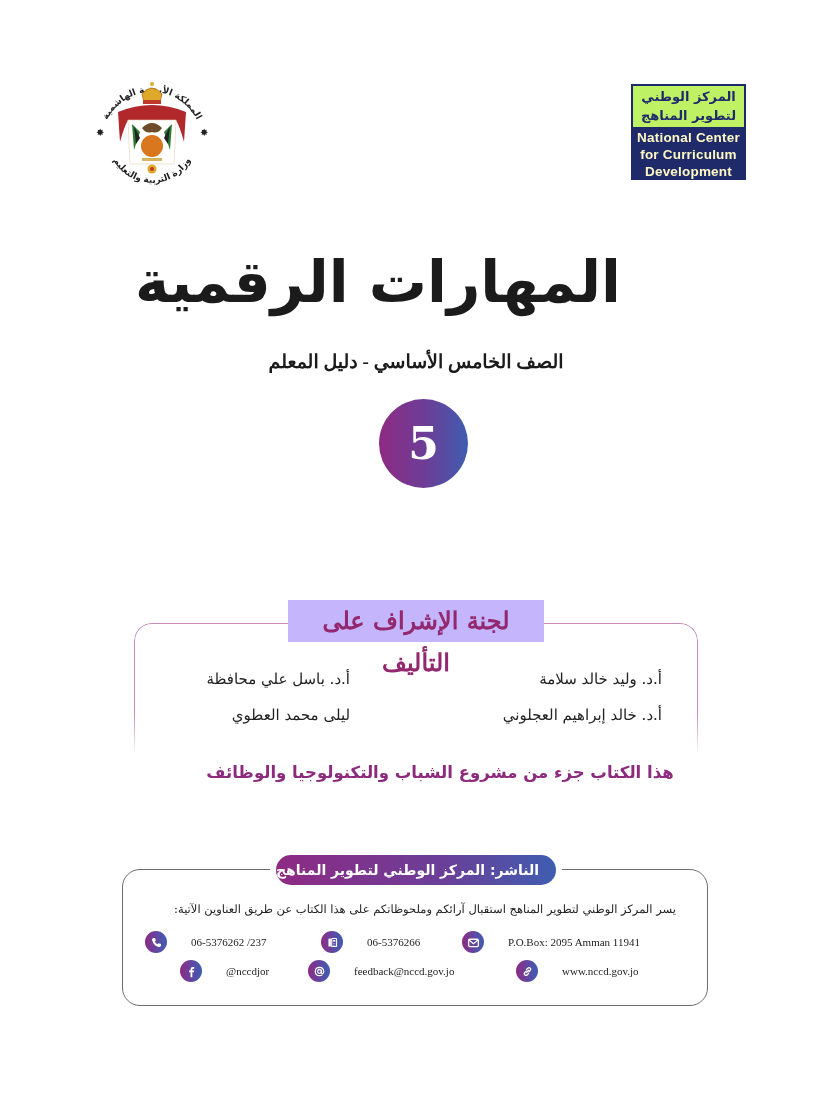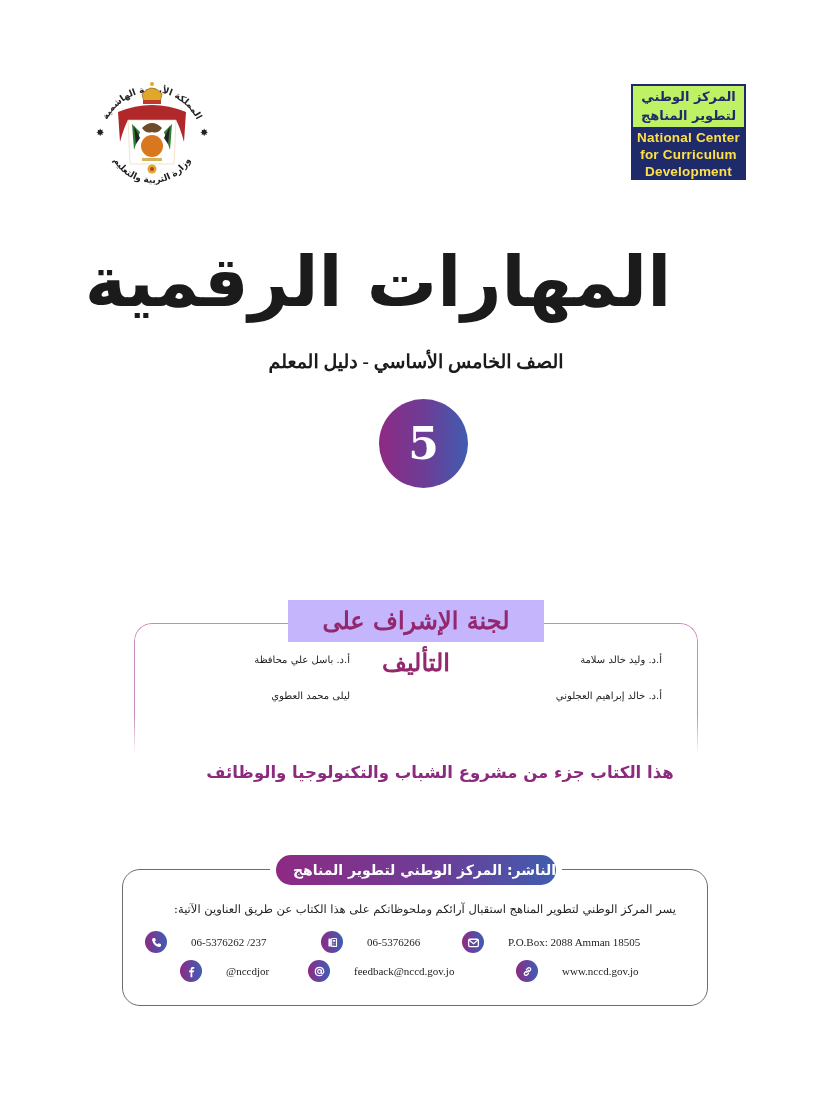--- a/index.html
+++ b/index.html
@@ -6,62 +6,62 @@
   body { width: 832px; height: 1097px; position: relative; overflow: hidden;
          font-family: "DejaVu Sans", sans-serif; color: #1a1a1a; }
   .abs { position: absolute; }
 
   
   .nccd-logo { left: 631px; top: 84px; width: 115px; height: 96px; background: #1f2a6b;
                box-sizing: border-box; border: 2px solid #1f2a6b; }
   .nccd-ar { background: #bef264; color: #1f2a6b; height: 40px; text-align: center;
              font-family: "DejaVu Sans", sans-serif; font-weight: bold; font-size: 13px;
              line-height: 19px; direction: rtl; padding-top: 1px; }
-  .nccd-en { color: #fde047; font-family: "Liberation Sans", sans-serif; font-weight: bold;
+  .nccd-en { color: #fef9c3; font-family: "Liberation Sans", sans-serif; font-weight: bold;
              font-size: 13.5px; line-height: 17px; text-align: center; padding-top: 2px; letter-spacing: 0.2px; }
 
   
   .emblem { left: 88px; top: 72px; width: 128px; height: 116px; }
 
   
   .title { left: 0; width: 756px; top: 232px; text-align: center; direction: rtl;
-           font-family: "DejaVu Sans", sans-serif; font-weight: bold; font-size: 70px;
+           font-family: "DejaVu Sans", sans-serif; font-weight: bold; font-size: 58px;
            color: #1b1b1b; letter-spacing: -1px; line-height: 100px; }
   .subtitle { left: 0; width: 832px; top: 350px; text-align: center; direction: rtl;
               font-family: Liberation Serif, serif; font-weight: bold; font-size: 19px; color: #1b1b1b; }
 
   .grade-circle { left: 379px; top: 399px; width: 89px; height: 89px; border-radius: 50%;
                   background: linear-gradient(90deg, #8e2a83 0%, #6a3f98 55%, #3f5db0 100%);
                   color: #fff; font-family: "DejaVu Serif", serif; font-weight: bold; font-size: 44px;
                   display: flex; align-items: center; justify-content: center; }
 
   
   .committee-box { left: 134px; top: 623px; width: 564px; height: 132px; box-sizing: border-box;
                    border: 1.3px solid #c98bbd; border-bottom: none; border-radius: 18px 18px 0 0;
                    -webkit-mask: linear-gradient(#000 70%, transparent 100%);
                    mask: linear-gradient(#000 70%, transparent 100%); }
   .committee-title { left: 288px; top: 600px; width: 256px; height: 42px; background: #c4b5fd;
                      text-align: center; direction: rtl; color: #93286f;
                      font-family: "DejaVu Serif", serif; font-weight: bold; font-size: 24px; line-height: 42px; }
-  .member { direction: rtl; font-family: "DejaVu Serif", serif; font-size: 10px; color: #222; white-space: nowrap; }
+  .member { direction: rtl; font-family: "DejaVu Serif", serif; font-size: 15px; color: #222; white-space: nowrap; margin-top: 16px; }
   .m1 { right: 170px; top: 654px; }
   .m2 { right: 482px; top: 654px; }
   .m3 { right: 170px; top: 690px; }
   .m4 { right: 482px; top: 690px; text-align: center; }
 
   .project-note { left: 0; width: 832px; top: 758px; text-align: center; direction: rtl;
                   color: #8c2a7e; font-family: "DejaVu Sans", sans-serif; font-weight: bold;
                   font-size: 16.5px; line-height: 29px; margin-left: 24px; }
 
   
   .publisher-box { left: 122px; top: 869px; width: 586px; height: 137px; box-sizing: border-box;
                    border: 1.3px solid #6d6d6d; border-radius: 18px; }
   .publisher-pill { left: 276px; top: 855px; width: 280px; height: 30px; border-radius: 15px;
                     background: linear-gradient(90deg, #8e2a83 0%, #6a3f98 60%, #3f5db0 100%);
-                    color: #fff; direction: rtl; text-align: right; font-family: "DejaVu Sans", sans-serif;
+                    color: #fff; direction: rtl; text-align: left; font-family: "DejaVu Sans", sans-serif;
                     font-weight: bold; font-size: 14px; line-height: 30px;
                     box-shadow: 0 0 0 6px #fff; }
   .feedback-note { left: 122px; width: 554px; top: 902px; text-align: right; direction: rtl;
                    font-family: "DejaVu Serif", serif; font-size: 11.5px; color: #222; }
 
   .contact { display: flex; align-items: center; gap: 24px; font-family: "Liberation Serif", serif;
              font-size: 11px; color: #222; white-space: nowrap; }
   .ci { width: 22px; height: 22px; border-radius: 50%; flex: 0 0 22px;
         background: linear-gradient(90deg, #8e2a83 0%, #5b4aa4 60%, #3f5db0 100%);
         display: flex; align-items: center; justify-content: center; }
@@ -146,21 +146,21 @@
 <div class="abs publisher-pill">الناشر: المركز الوطني لتطوير المناهج</div>
 <div class="abs feedback-note">يسر المركز الوطني لتطوير المناهج استقبال آرائكم وملحوظاتكم على هذا الكتاب عن طريق العناوين الآتية:</div>
 
 <div class="abs contact c-pobox">
   <span class="ci">
     <svg viewBox="0 0 16 16">
         <rect x="2" y="4" width="12" height="9" rx="1.5" fill="none" stroke="#fff" stroke-width="1.6"></rect>
         <path d="M2.5,5 L8,9.5 L13.5,5" fill="none" stroke="#fff" stroke-width="1.6"></path>
       </svg>
   </span>
-  <span>P.O.Box: 2088 Amman 18505</span>
+  <span>P.O.Box: 2095 Amman 11941</span>
 </div>
 
 <div class="abs contact c-fax">
   <span class="ci">
     <svg viewBox="0 0 16 16">
         <rect x="3" y="3" width="3" height="10" rx="0.8" fill="#fff"></rect>
         <rect x="7" y="3" width="6" height="10" rx="0.8" fill="none" stroke="#fff" stroke-width="1.3"></rect>
         <rect x="8.5" y="5" width="3" height="2" fill="#fff"></rect>
         <circle cx="9" cy="9.5" r="0.6" fill="#fff"></circle>
         <circle cx="11" cy="9.5" r="0.6" fill="#fff"></circle>

